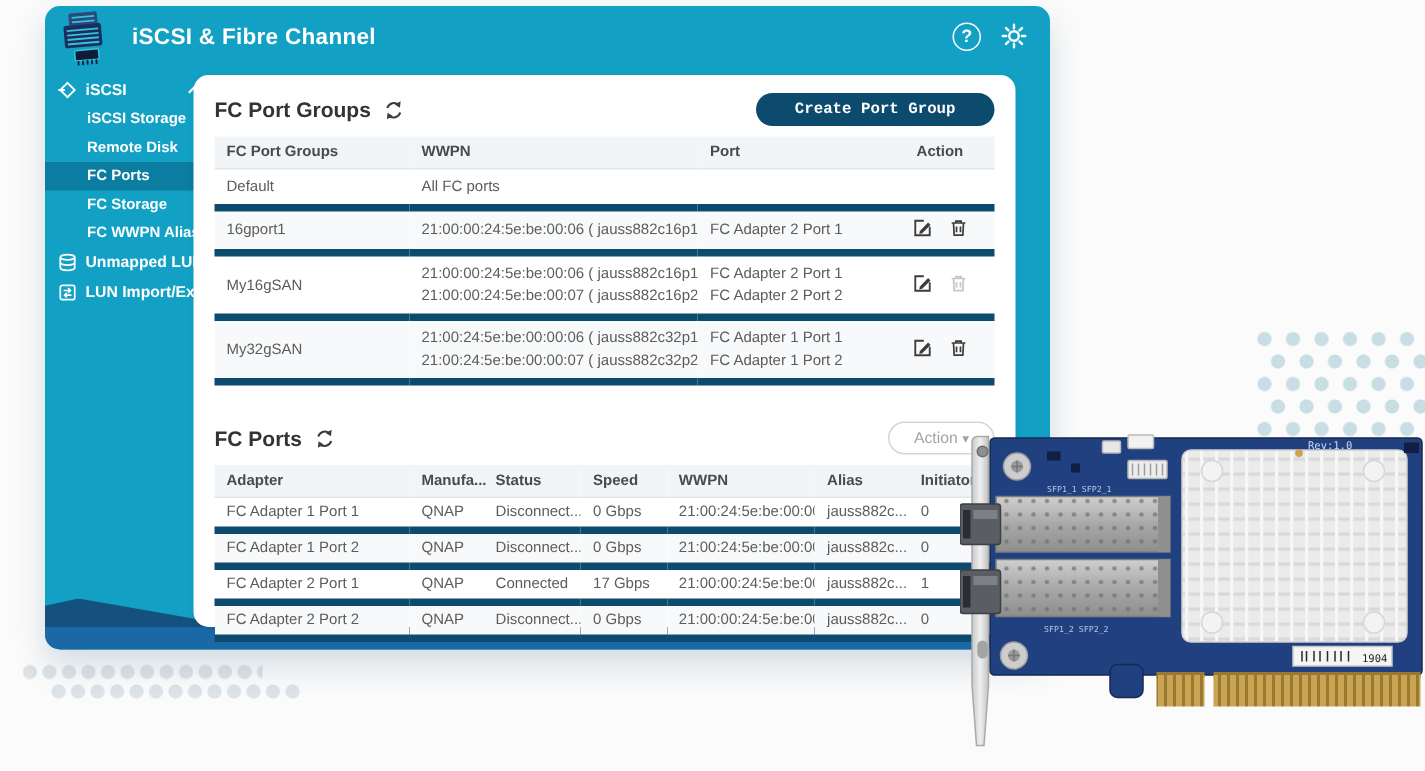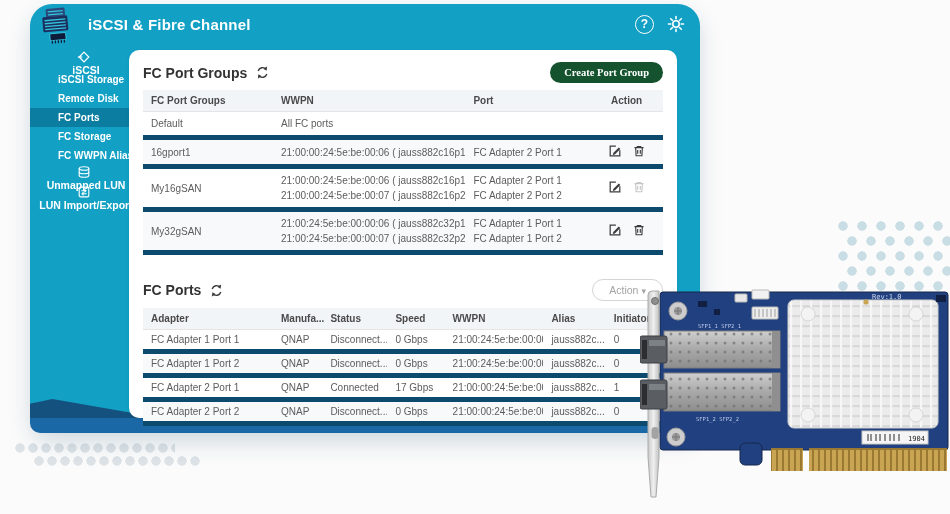--- a/index.html
+++ b/index.html
@@ -2,57 +2,57 @@
 <html><head>
 <meta charset="utf-8">
 <style>
   html,body{margin:0;padding:0;background:#fbfbfb;}
   *{box-sizing:border-box;}
   .stage{position:relative;width:950px;height:514px;overflow:hidden;
          font-family:"Liberation Sans",sans-serif;background:#fbfbfb;}
 
   
   .window{position:absolute;left:30px;top:4px;width:670px;height:429px;
-          background:#12a0c4;border-radius:22px;
+          background:#12a0c4;border-radius:10px;
           box-shadow:0 10px 22px rgba(25,80,110,.18);}
   .win-fold{position:absolute;left:0;bottom:10px;width:160px;height:24px;
             background:#15517f;clip-path:polygon(0 20%,14% 0,100% 100%,0 100%);}
   .win-base{position:absolute;left:0;right:0;bottom:0;height:15px;
             background:#1a68a6;border-radius:0 0 10px 10px;}
 
   
   .hdr{position:absolute;left:0;top:0;right:0;height:40px;display:flex;align-items:center;}
   .app-icon{width:42px;height:38px;margin:4px 4px 0 8px;flex:0 0 auto;}
   .hdr-title{color:#fff;font-size:15px;font-weight:bold;letter-spacing:.2px;margin-left:4px;}
   .hdr-actions{margin-left:auto;margin-right:14px;display:flex;gap:12px;align-items:center;}
   .help-icon{width:19px;height:19px;border:1.7px solid #fff;border-radius:50%;
              color:#fff;font-size:12px;font-weight:bold;display:flex;
              align-items:center;justify-content:center;cursor:pointer;}
   .gear-icon{width:20px;height:20px;cursor:pointer;}
 
   
   .sidebar{position:absolute;left:0;top:46px;width:110px;color:#fff;}
   .sb-item{display:flex;align-items:center;height:20px;padding:0 6px 0 8px;
-           font-size:10.5px;font-weight:bold;cursor:pointer;white-space:nowrap;flex-direction:column;}
+           font-size:10.5px;font-weight:bold;cursor:pointer;white-space:nowrap;}
   .sb-item .si{width:14px;height:14px;margin-right:5px;flex:0 0 auto;}
   .sb-item .chev{margin-left:auto;width:9px;height:6px;}
   .sb-child{display:flex;align-items:center;height:19px;padding-left:28px;
             font-size:10px;font-weight:bold;cursor:pointer;white-space:nowrap;}
   .sb-sel{background:#0b7da0;}
 
   
   .panel{position:absolute;left:99px;top:46px;width:548px;height:368px;
          background:#fff;border-radius:10px;padding:10px 14px;z-index:1;
          box-shadow:0 1px 4px rgba(0,0,0,.06);}
   .sec-head{display:flex;align-items:center;margin:2px 0 7px;}
   .sec-title{font-size:14px;font-weight:bold;color:#333;}
   .refresh{width:15px;height:15px;margin-left:8px;cursor:pointer;}
-  .btn-primary{margin-left:auto;background:#14532d;color:#fff;border:none;
-               font-size:10.5px;font-weight:bold;padding:5px 14px;border-radius:13px;
-               font-family:Liberation Serif, serif;cursor:pointer;}
+  .btn-primary{margin-left:auto;background:#0c4a6e;color:#fff;border:none;
+               font-size:10.5px;font-weight:bold;padding:5px 26px;border-radius:13px;
+               font-family:Liberation Mono, monospace;cursor:pointer;}
   .btn-ghost{margin-left:auto;background:#fff;color:#a3a3a3;border:1px solid #d5d5d5;
              font-size:10.5px;padding:4px 16px;border-radius:13px;
              font-family:inherit;cursor:default;}
   .btn-ghost::after{content:"▾";margin-left:3px;font-size:9px;}
 
   table{width:100%;border-collapse:collapse;table-layout:fixed;}
   th{background:#f2f5f8;text-align:left;font-size:10px;font-weight:bold;color:#4a4a4a;
      padding:5px 8px;border-bottom:1px solid #e5e5e5;}
   td{font-size:10px;color:#5c5c5c;padding:4px 8px;border-bottom:5px solid #0c4a6e;
      overflow:hidden;white-space:nowrap;}

